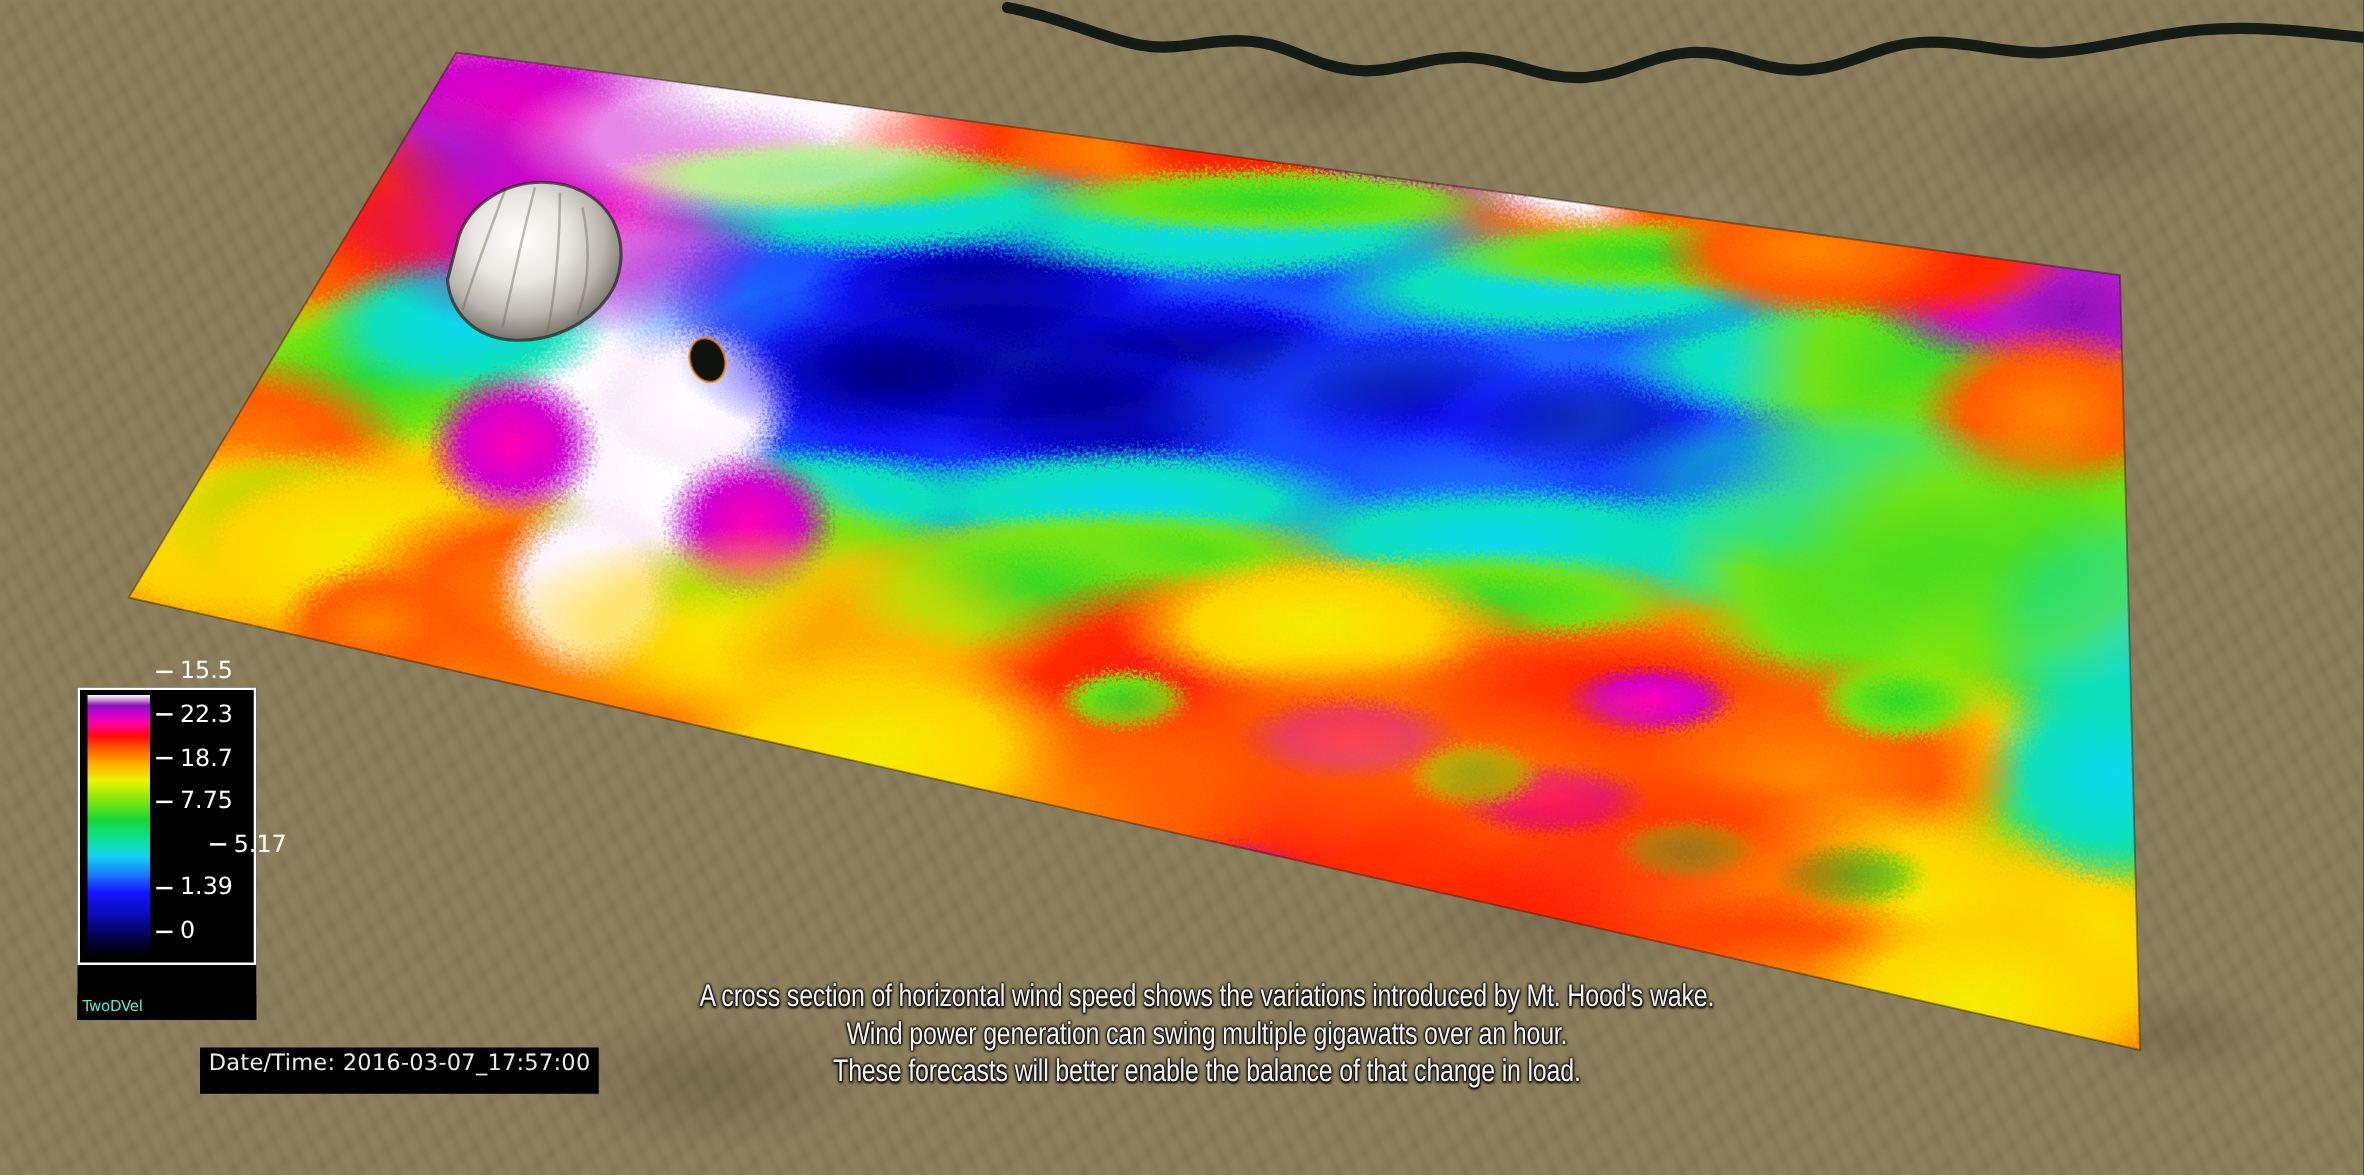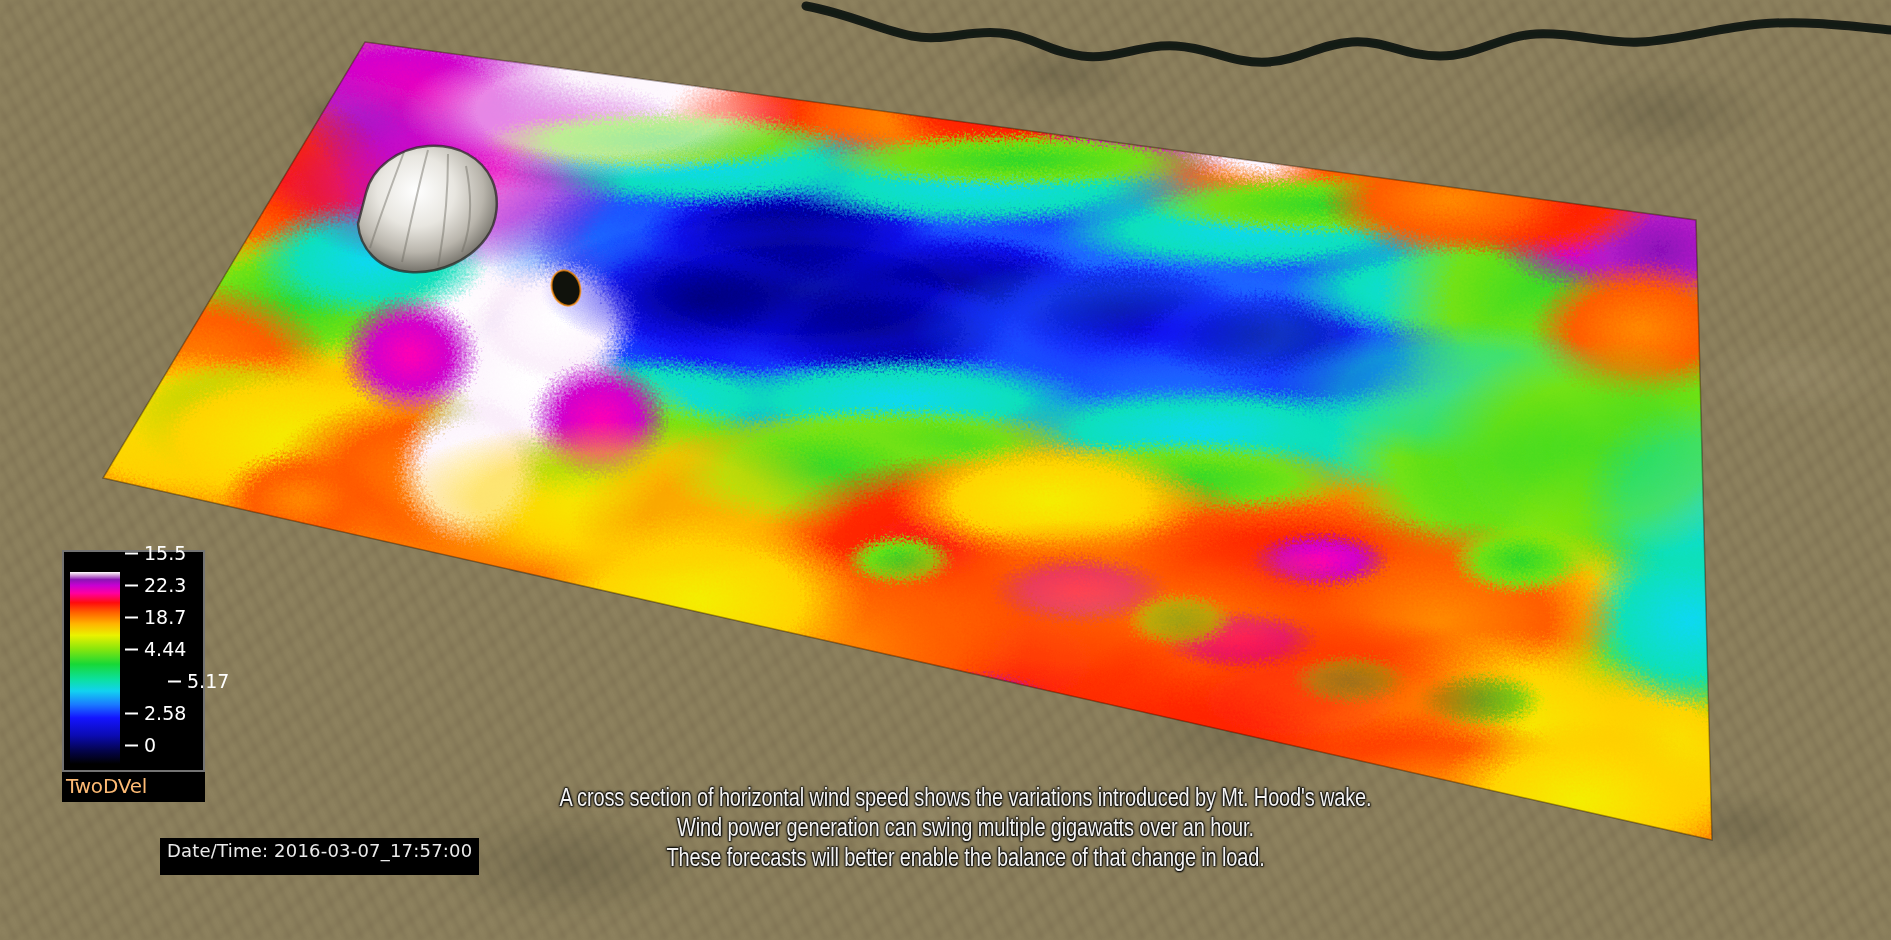--- a/index.html
+++ b/index.html
@@ -81,24 +81,24 @@
   .legend {
     position:absolute;
     left:62px; top:550px;
     width:143px;
     background:#000;
     padding:0;
     z-index:40;
   }
   .legend-box {
     position:relative;
-    border:2px solid #737373;
+    border:2px solid #ffffff;
     background:#000;
     height:222px;
-    padding:20px 5px 6px 6px;
+    padding:4px 5px 6px 6px;
     display:flex;
   }
   .cbar {
     width:50px; height:100%;
     background:linear-gradient(to top,
       #000000 0%,
       #04044c 7%,
       #0b0bb4 15%,
       #1414ff 24%,
       #1a7bff 31%,
@@ -134,26 +134,27 @@
     background:#fff;
     margin-left:5px; margin-right:6px;
   }
   .tick .tval {
     color:#ffffff;
     font-size:19px;
     font-family:"DejaVu Sans", sans-serif;
     line-height:1;
   }
   .legend-title {
-    color:#fdba74;
-    font-size:20px;
+    color:#5eead4;
+    font-size:12px;
     font-family:"DejaVu Sans", sans-serif;
     padding:2px 0 4px 4px;
     background:#000;
     letter-spacing:-.2px;
+    margin-top:24px;
   }
 
   
   .datetime {
     position:absolute;
     left:160px; top:838px;
     background:#000;
     color:#eaeaea;
     font-family:"DejaVu Sans", sans-serif;
     font-size:18px;
@@ -467,29 +468,29 @@
           <div class="tick" style="bottom: 83.2%;">
             <span class="dash"></span>
             <span class="tval">22.3</span>
           </div>
           <div class="tick" style="bottom: 66.5%;">
             <span class="dash"></span>
             <span class="tval">18.7</span>
           </div>
           <div class="tick" style="bottom: 50%;">
             <span class="dash"></span>
-            <span class="tval">4.44</span>
+            <span class="tval">7.75</span>
           </div>
           <div class="tick" style="bottom: 33.3%; margin-left: 43px;">
             <span class="dash"></span>
             <span class="tval">5.17</span>
           </div>
           <div class="tick" style="bottom: 16.6%;">
             <span class="dash"></span>
-            <span class="tval">2.58</span>
+            <span class="tval">1.39</span>
           </div>
           <div class="tick" style="bottom: 0%;">
             <span class="dash"></span>
             <span class="tval">0</span>
           </div>
         </div>
     </div>
     <div class="legend-title">TwoDVel</div>
   </div>
 

